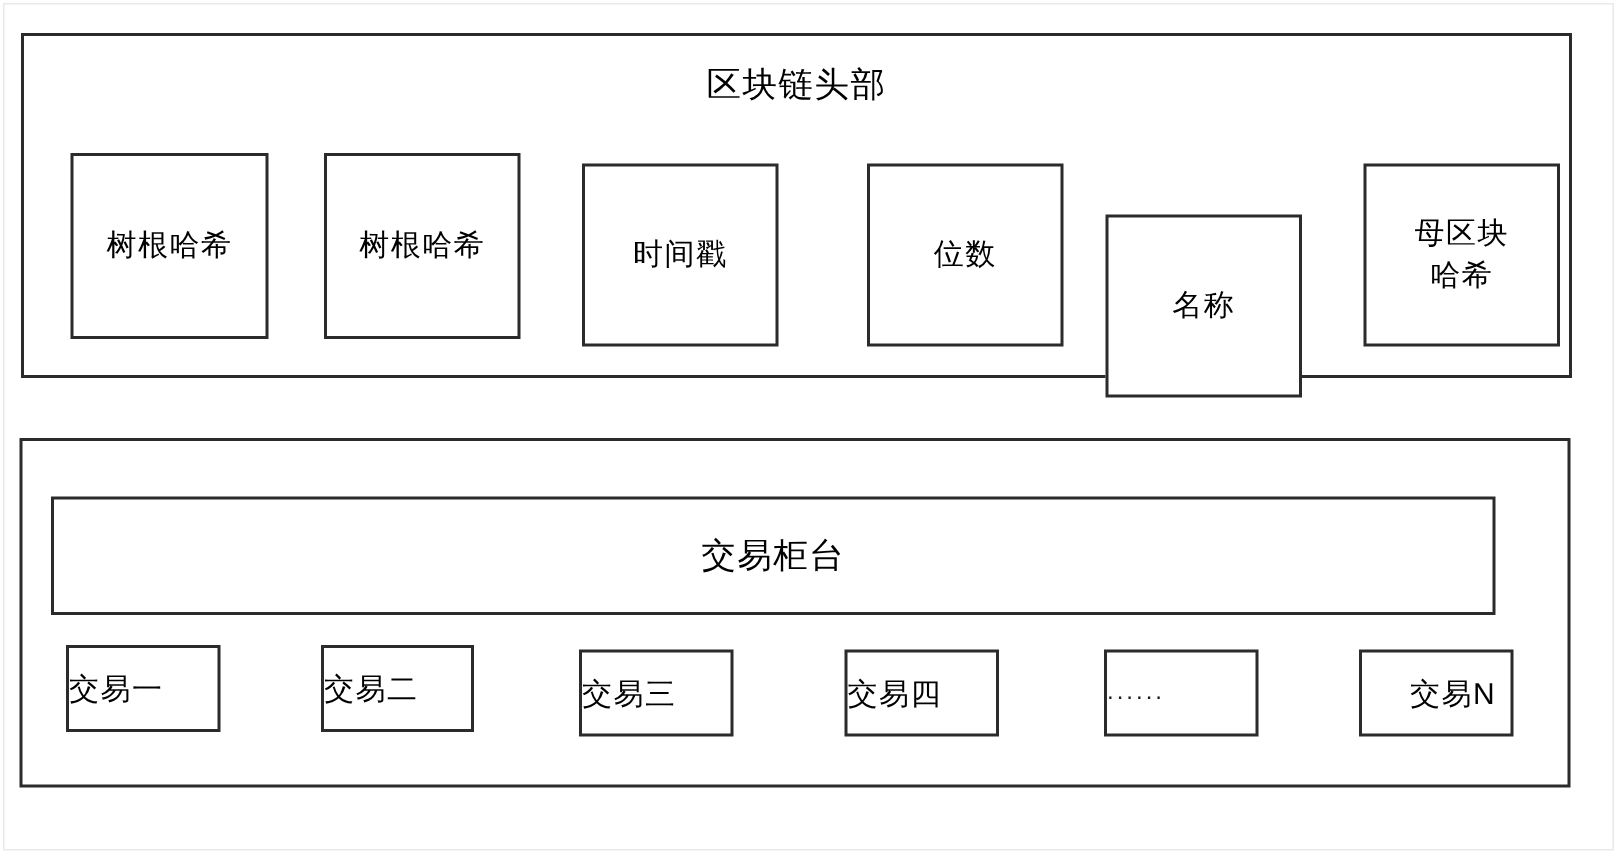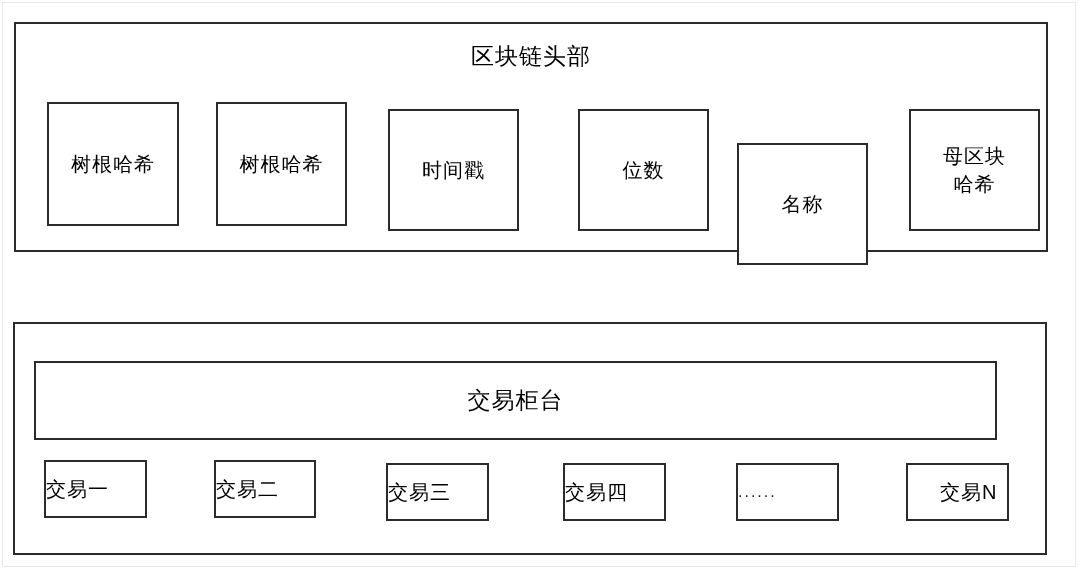--- a/index.html
+++ b/index.html
@@ -41,21 +41,21 @@
 
   #header-container {
     left: 14px;
     top: 22px;
     width: 1034px;
     height: 230px;
   }
 
   #body-container {
     left: 13px;
-    top: 322px;
+    top: 292px;
     width: 1034px;
     height: 233px;
   }
 
   .container-title {
     position: absolute;
     left: 0;
     right: 0;
     top: 17px;
     text-align: center;

